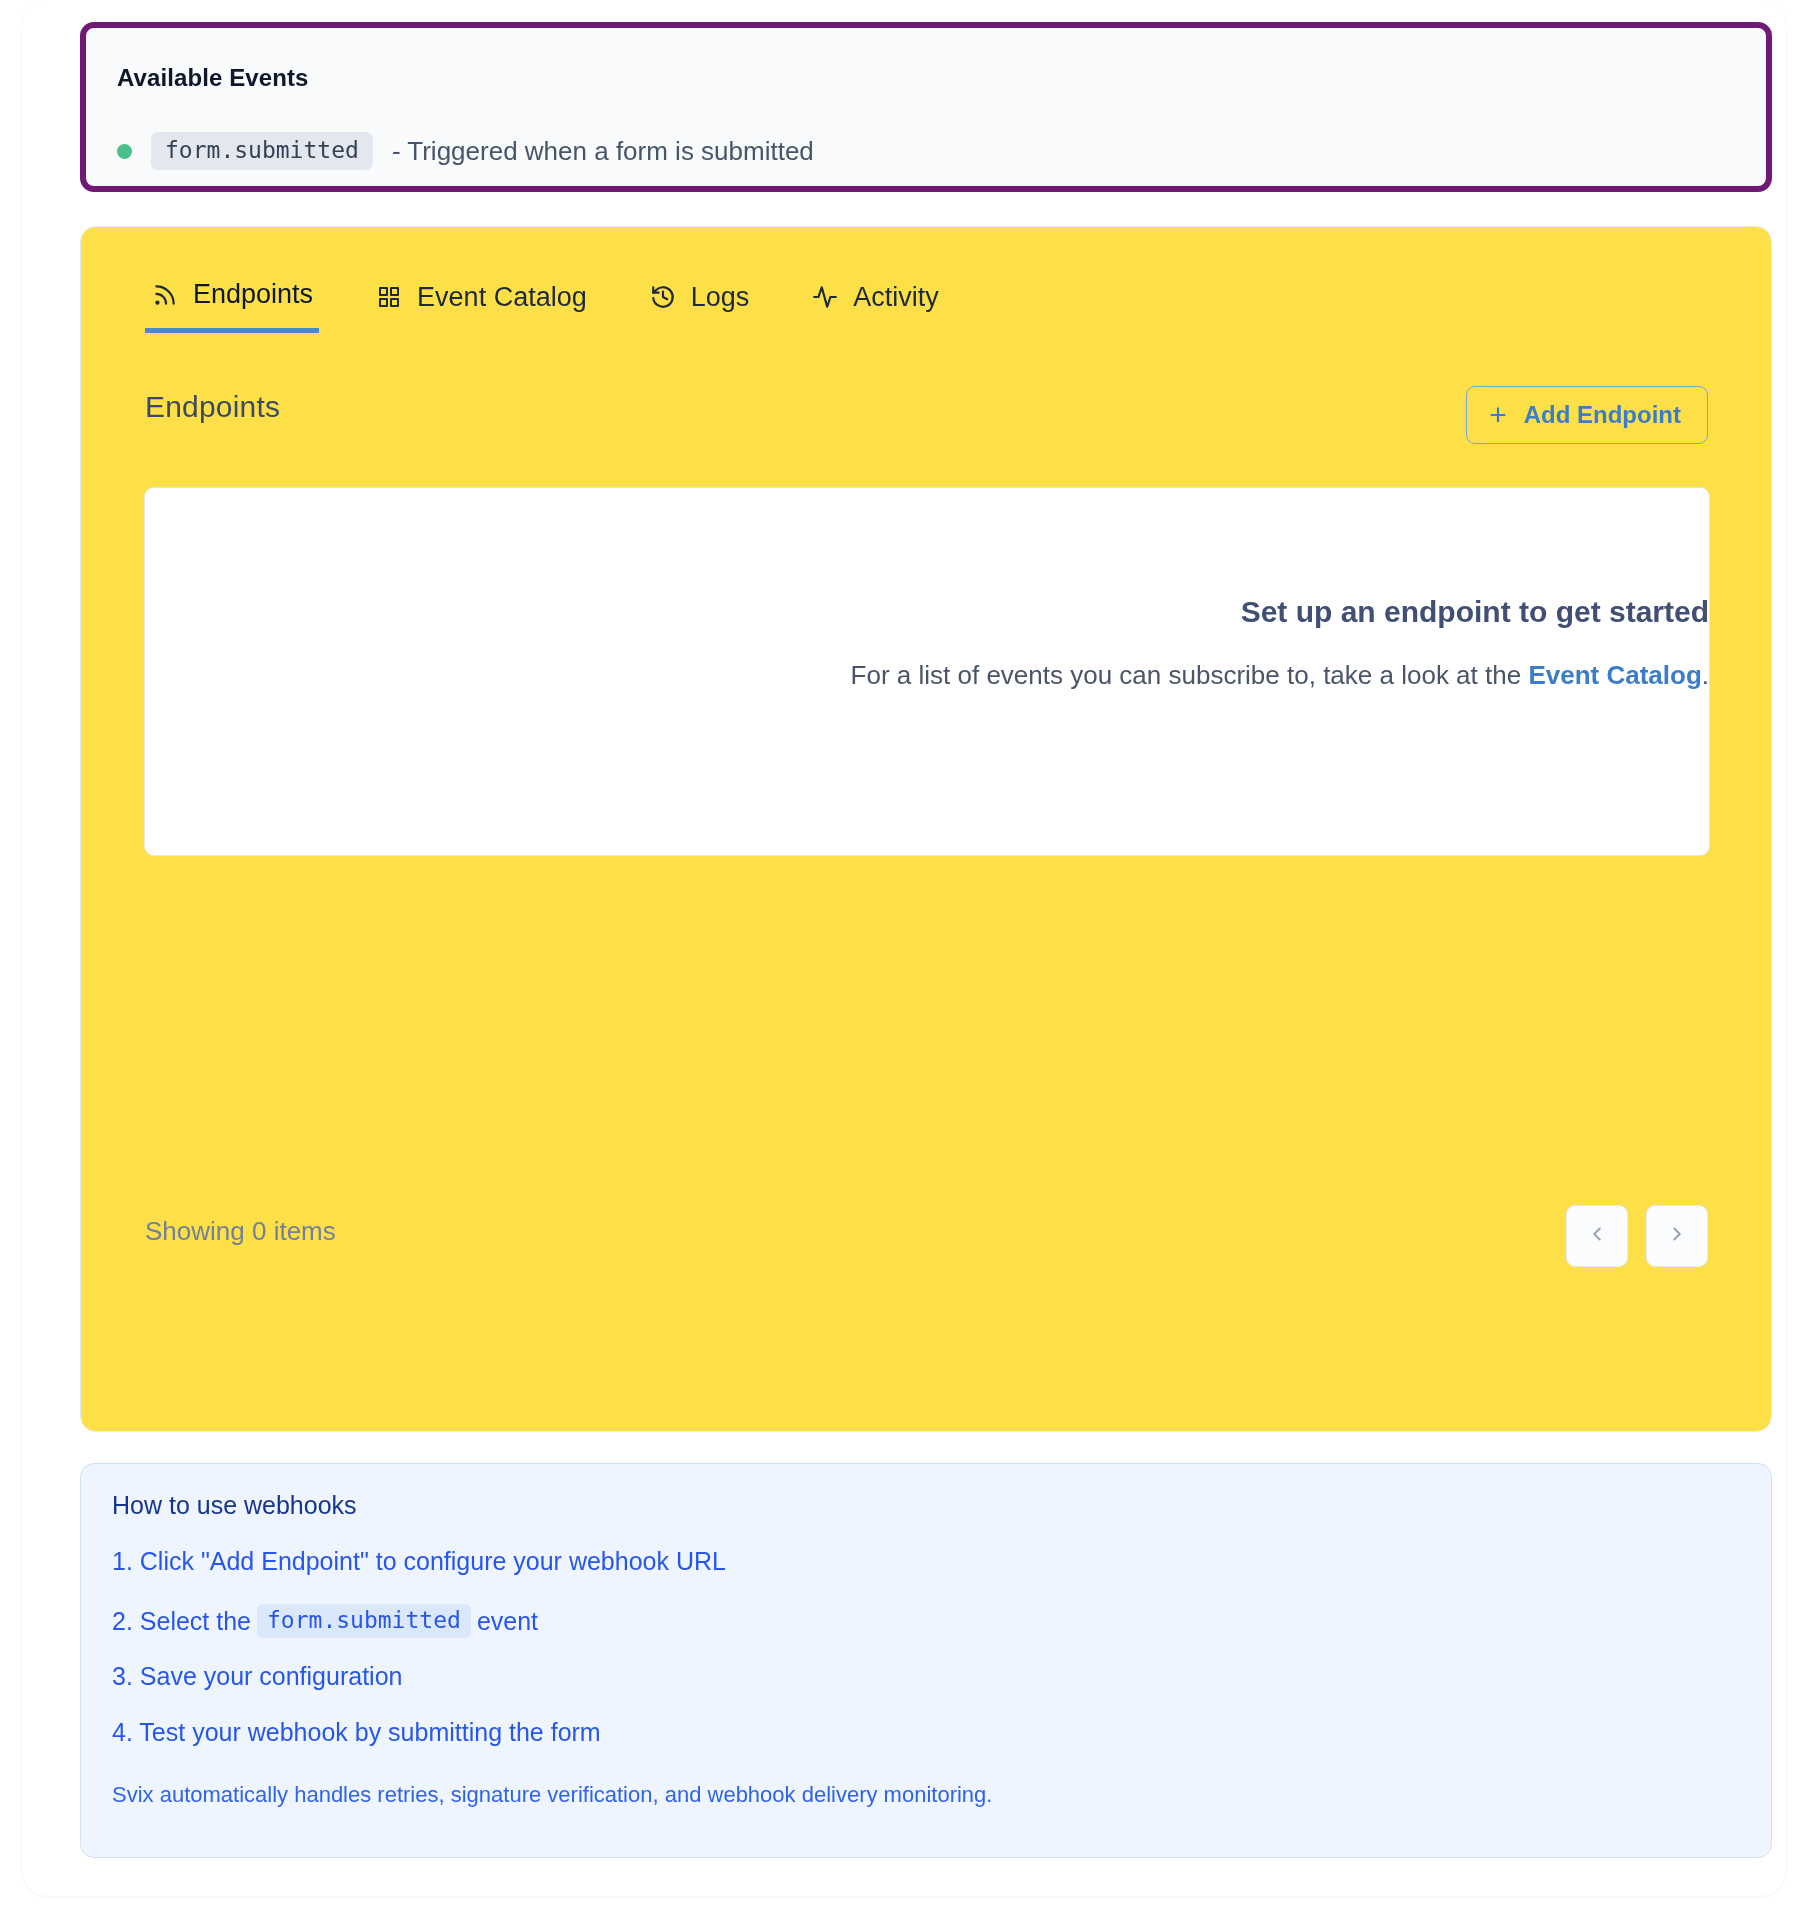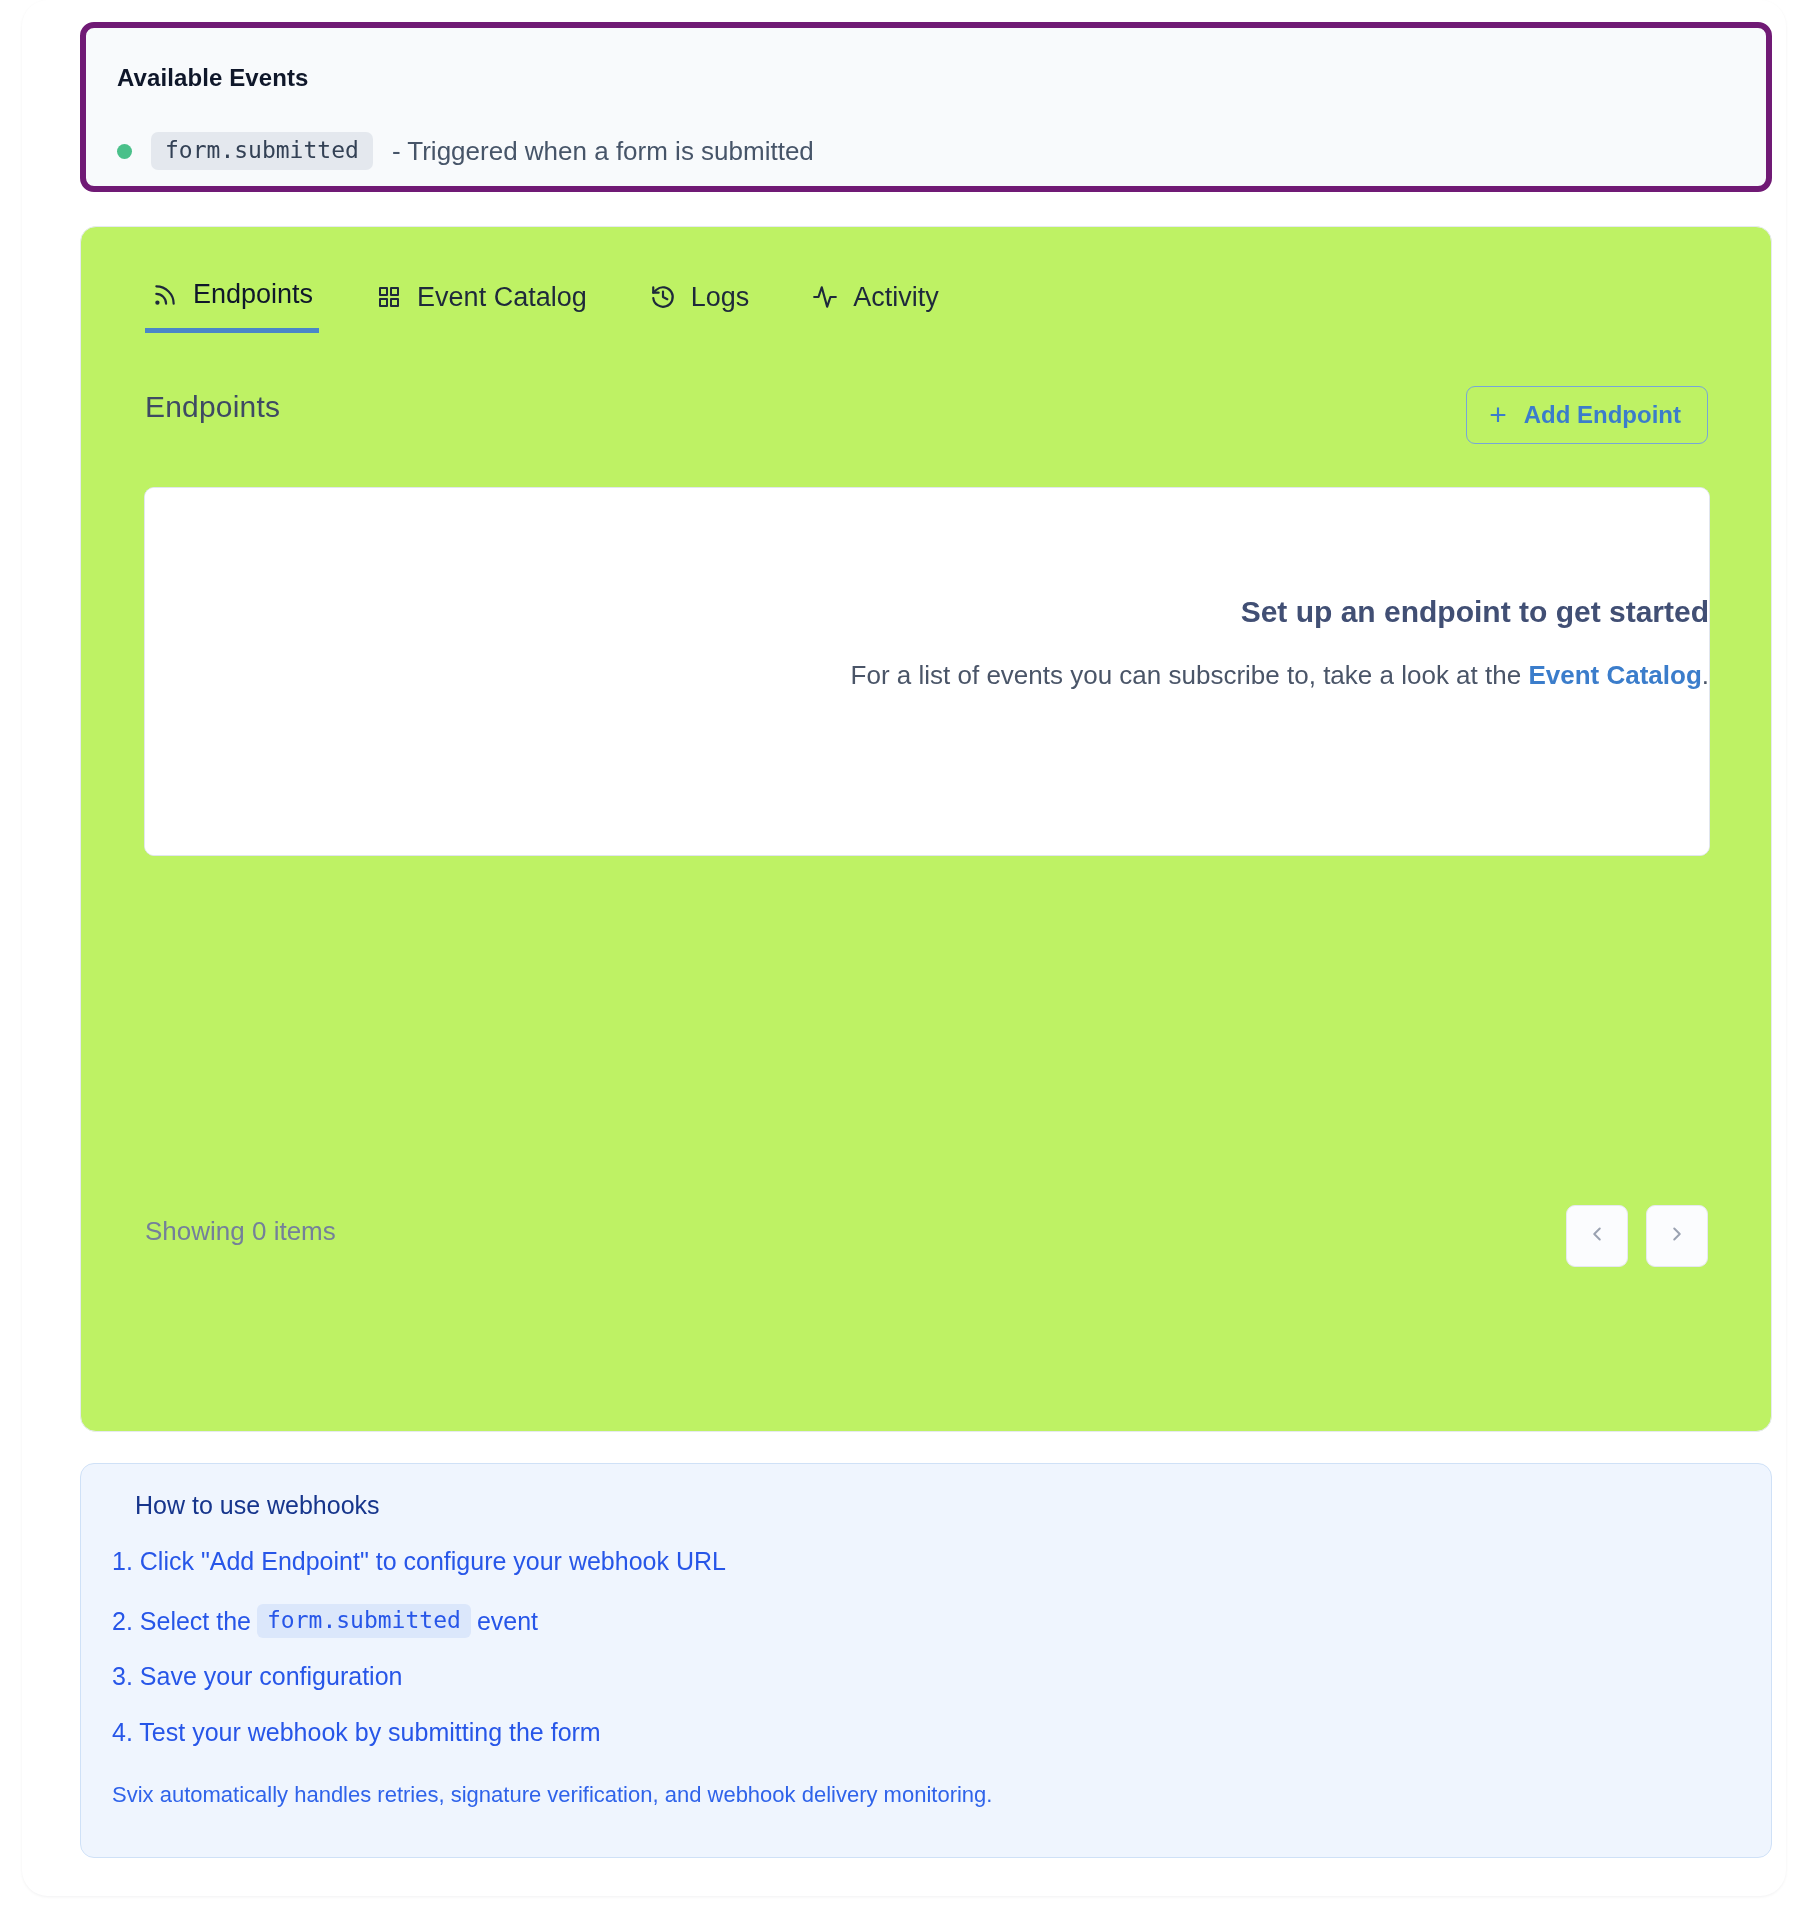--- a/index.html
+++ b/index.html
@@ -81,21 +81,21 @@
     white-space: pre;
   }
 
   
   #main-panel {
     position: absolute;
     left: 58px;
     top: 226px;
     width: 1692px;
     height: 1206px;
-    background: #bef264;
+    background: #fde047;
     border: 1px solid #e6eaf0;
     border-radius: 16px;
     box-sizing: border-box;
   }
 
   #tabbar {
     position: absolute;
     left: 64px;
     top: 34px;
     display: flex;
@@ -262,21 +262,20 @@
     border-radius: 14px;
     box-sizing: border-box;
   }
   #howto-title {
     position: absolute;
     left: 31px;
     top: 27px;
     font-size: 25px;
     color: #16358c;
     font-weight: 400;
-    margin-left: 23px;
   }
   .howto-step {
     position: absolute;
     left: 31px;
     font-size: 25px;
     color: #2756e8;
     display: flex;
     align-items: center;
     white-space: pre;
   }

